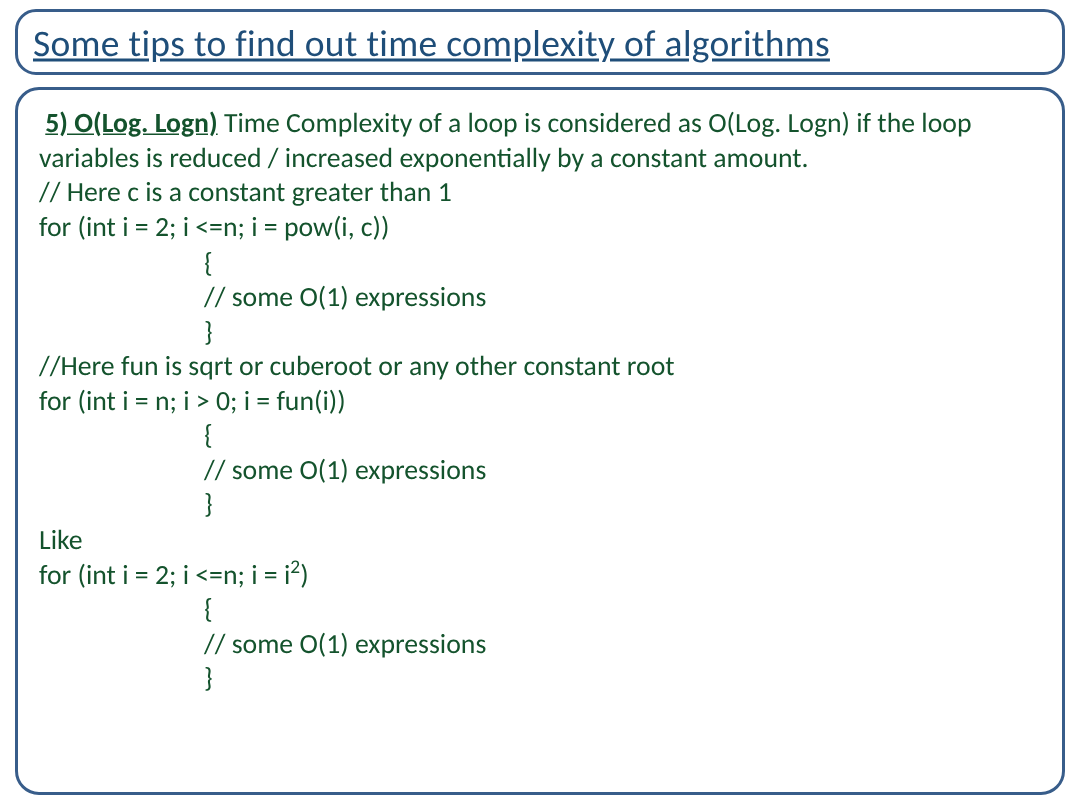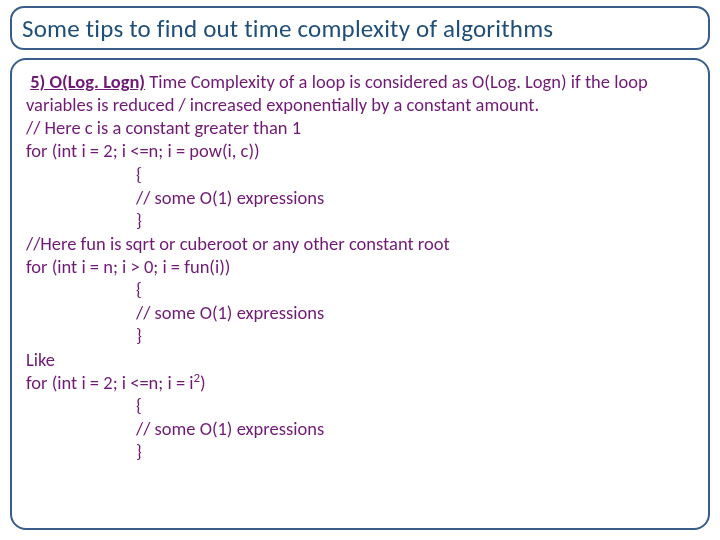--- a/index.html
+++ b/index.html
@@ -28,36 +28,37 @@
     border-radius: 14px;
     box-sizing: border-box;
     display: flex;
     align-items: center;
     padding-left: 10px;
   }
   .title-text {
     font-size: 25px;
     color: #1f4e79;
     letter-spacing: 0.2px;
+    text-decoration: underline;
   }
   .body-box {
     position: absolute;
     left: 10px;
     top: 58px;
     width: 700px;
     height: 472px;
     border: 2px solid #385d8a;
     border-radius: 16px;
     box-sizing: border-box;
     padding: 10px 14px 10px 14px;
   }
   .body-text {
     font-size: 18.5px;
     line-height: 1.25;
-    color: #701a75;
+    color: #14532d;
     white-space: pre-wrap;
   }
   .item-label {
     font-weight: 700;
     text-decoration: underline;
   }
   .indent {
     display: inline-block;
     width: 110px;
   }

